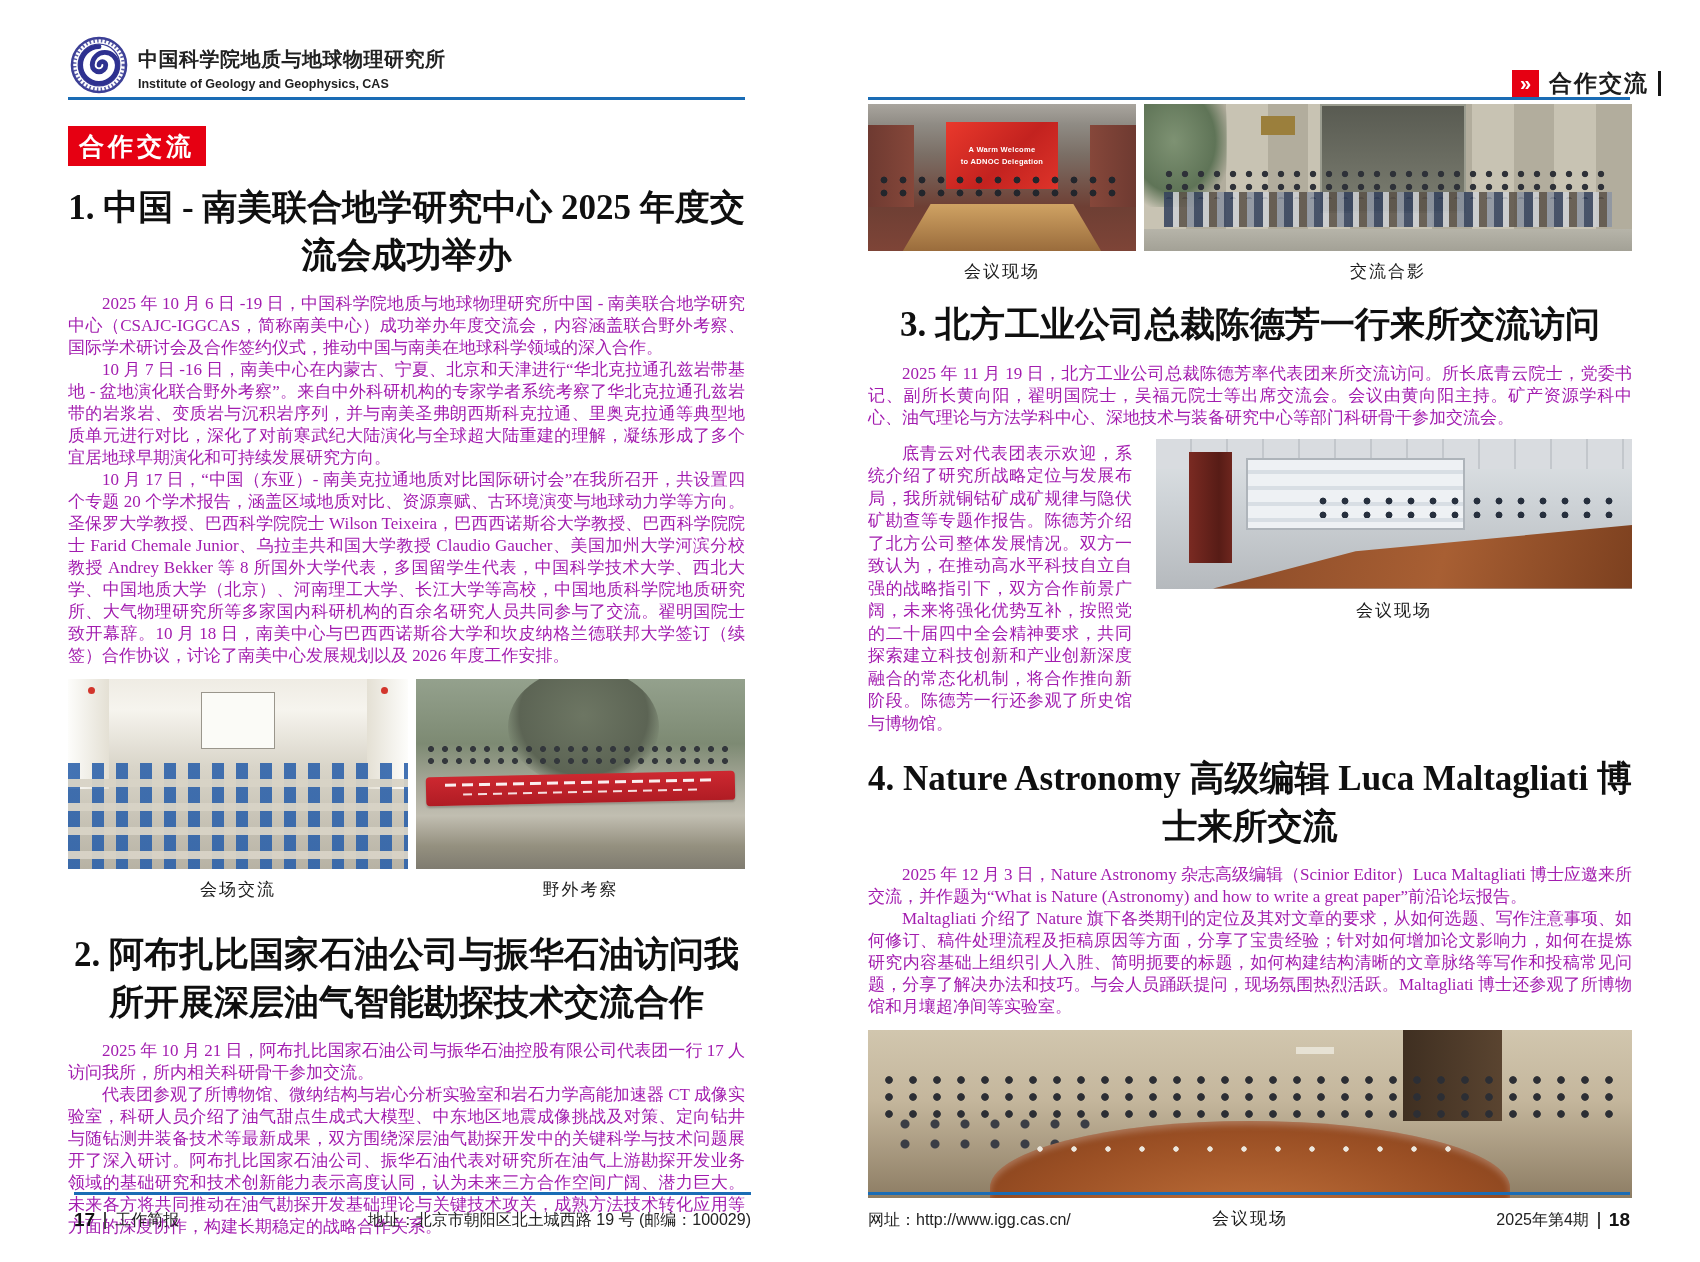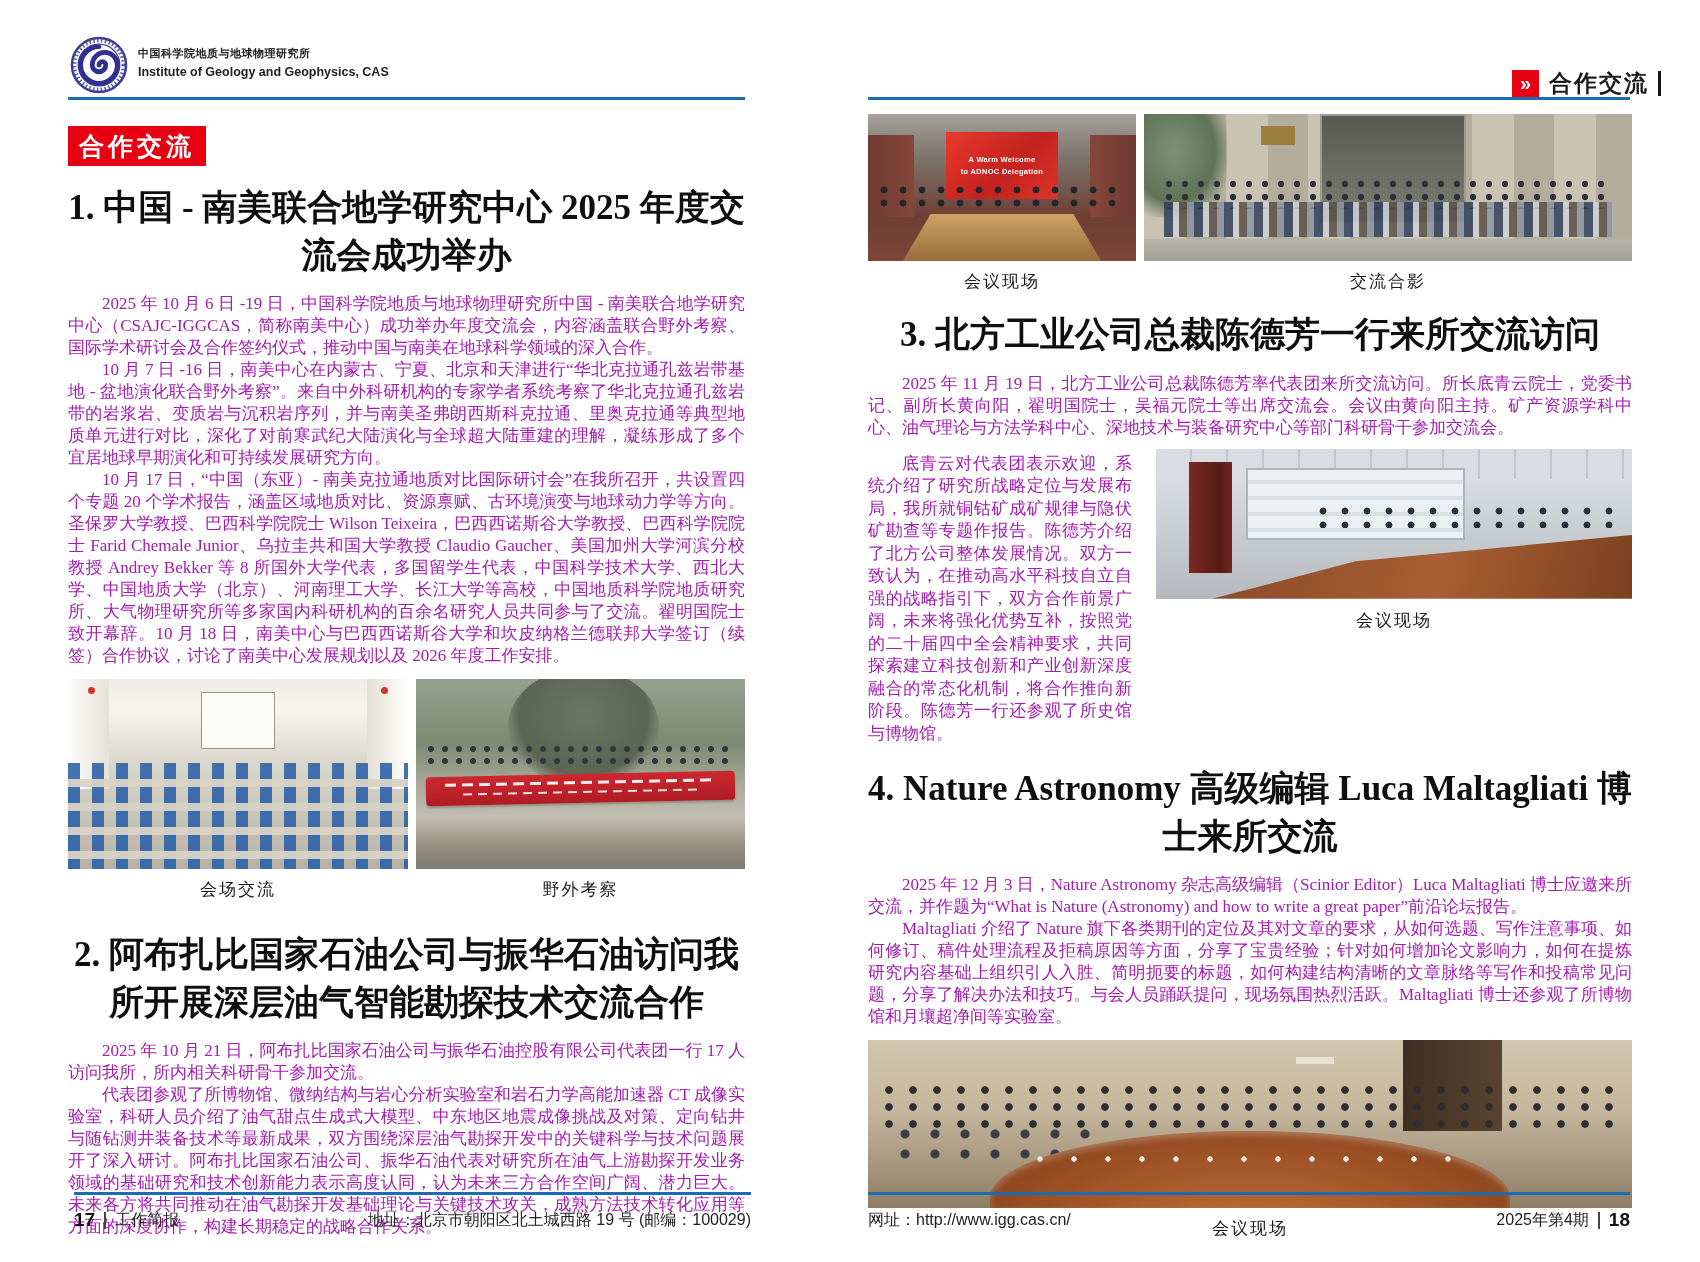--- a/index.html
+++ b/index.html
@@ -3,21 +3,21 @@
 <meta charset="utf-8">
 <style>
   * { margin:0; padding:0; box-sizing:border-box; }
   html,body { background:#ffffff; }
   body { width:1700px; height:1262px; font-family:"Liberation Serif","DejaVu Serif",serif; color:#141414; }
   .canvas { position:relative; width:1700px; height:1262px; background:#fff; overflow:hidden; }
 
   
   .logo { position:absolute; left:70px; top:36px; width:58px; height:58px; }
   .org { position:absolute; left:138px; top:46px; font-family:"Liberation Sans","DejaVu Sans",sans-serif; }
-  .org-cn { font-size:11px; font-weight:bold; letter-spacing:.5px; color:#222; }
+  .org-cn { font-size:20px; font-weight:bold; letter-spacing:.5px; color:#222; }
   .org-en { font-size:12.5px; font-weight:bold; margin-top:4px; color:#222; }
   .tab { position:absolute; left:1512px; top:68px; display:flex; align-items:center; }
   .tab-arrow { display:inline-block; width:27px; height:27px; background:#e60012; color:#fff;
                font:bold 20px/26px "Liberation Sans","DejaVu Sans",sans-serif; text-align:center; }
   .tab-label { font:bold 23px "Liberation Sans","DejaVu Sans",sans-serif; color:#1c1c1c; letter-spacing:2px; margin-left:10px; }
   .tab-bar { width:3px; height:25px; background:#151515; margin-left:9px; }
   .rule { position:absolute; top:97px; height:3px; background:#1a6cb5; }
   .rule-left { left:68px; width:677px; }
   .rule-right { left:868px; width:762px; }
 
@@ -188,21 +188,21 @@
       <div class="cap grow">野外考察</div>
     </div>
 
     <h1 class="title" style="margin-top:30px;">2. 阿布扎比国家石油公司与振华石油访问我所开展深层油气智能勘探技术交流合作</h1>
     <p class="body">2025 年 10 月 21 日，阿布扎比国家石油公司与振华石油控股有限公司代表团一行 17 人访问我所，所内相关科研骨干参加交流。</p>
     <p class="body">代表团参观了所博物馆、微纳结构与岩心分析实验室和岩石力学高能加速器 CT 成像实验室，科研人员介绍了油气甜点生成式大模型、中东地区地震成像挑战及对策、定向钻井与随钻测井装备技术等最新成果，双方围绕深层油气勘探开发中的关键科学与技术问题展开了深入研讨。阿布扎比国家石油公司、振华石油代表对研究所在油气上游勘探开发业务领域的基础研究和技术创新能力表示高度认同，认为未来三方合作空间广阔、潜力巨大。未来各方将共同推动在油气勘探开发基础理论与关键技术攻关，成熟方法技术转化应用等方面的深度协作，构建长期稳定的战略合作关系。</p>
   </section>
 
   <section class="page page-right">
 
-    <div class="photo-row" style="margin-top:14px;">
+    <div class="photo-row" style="margin-top:4px;">
       <figure class="ph ph-adnoc w268">
         <div class="a-wall-l"></div>
         <div class="a-wall-r"></div>
         <div class="a-screen">
           <span>A Warm Welcome</span>
           <span>to ADNOC Delegation</span>
         </div>
         <div class="a-crowd"></div>
         <div class="a-table"></div>
       </figure>

